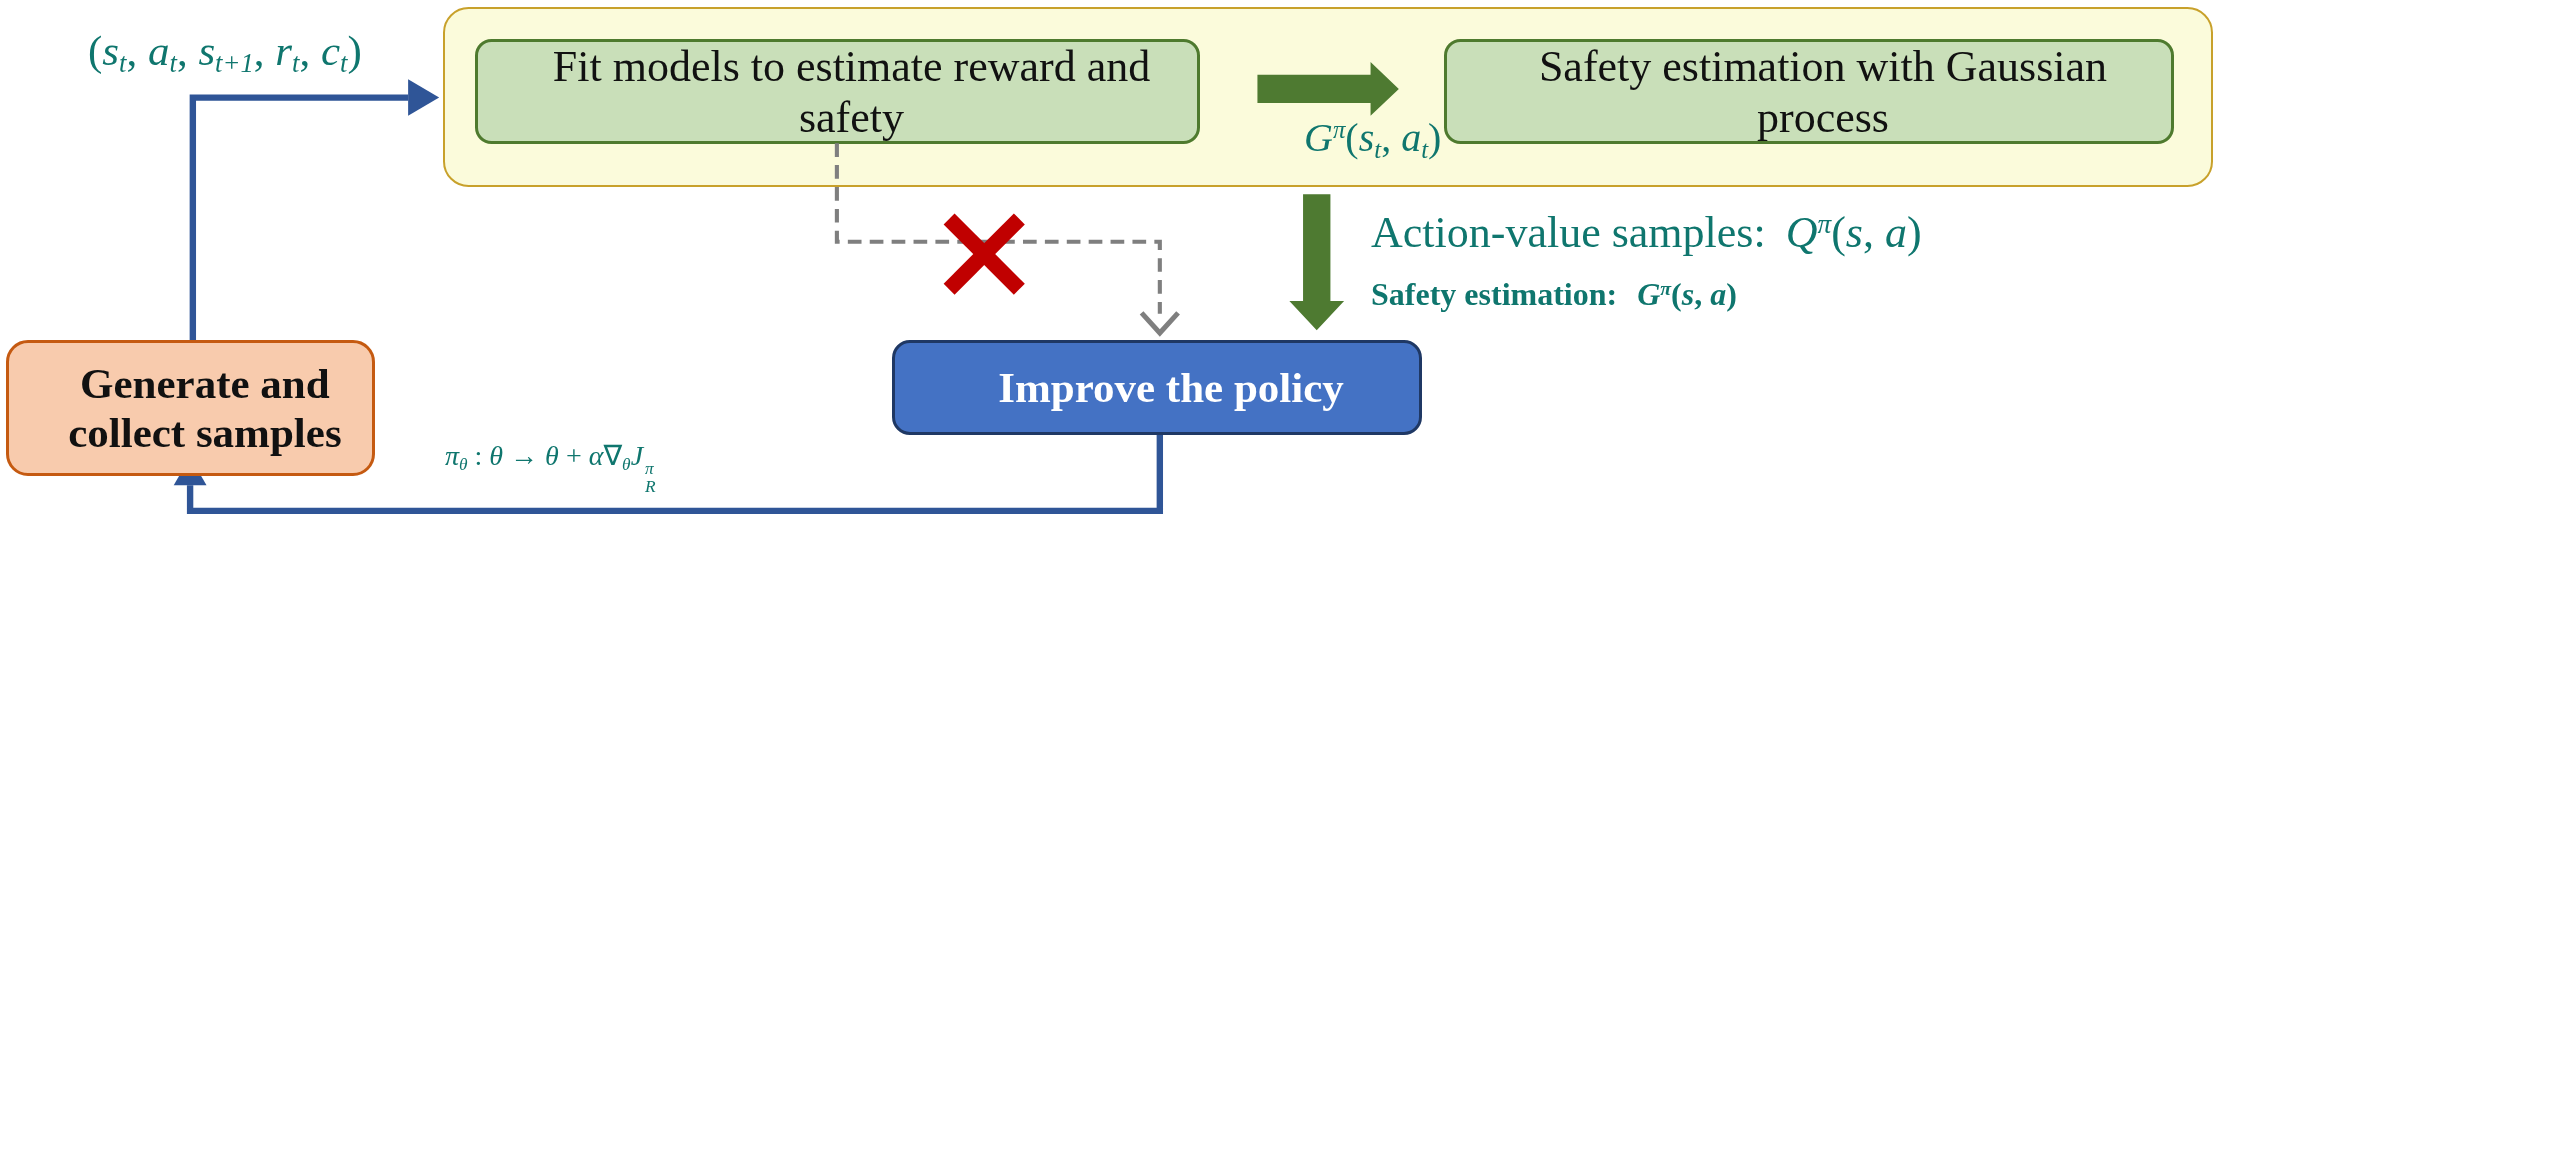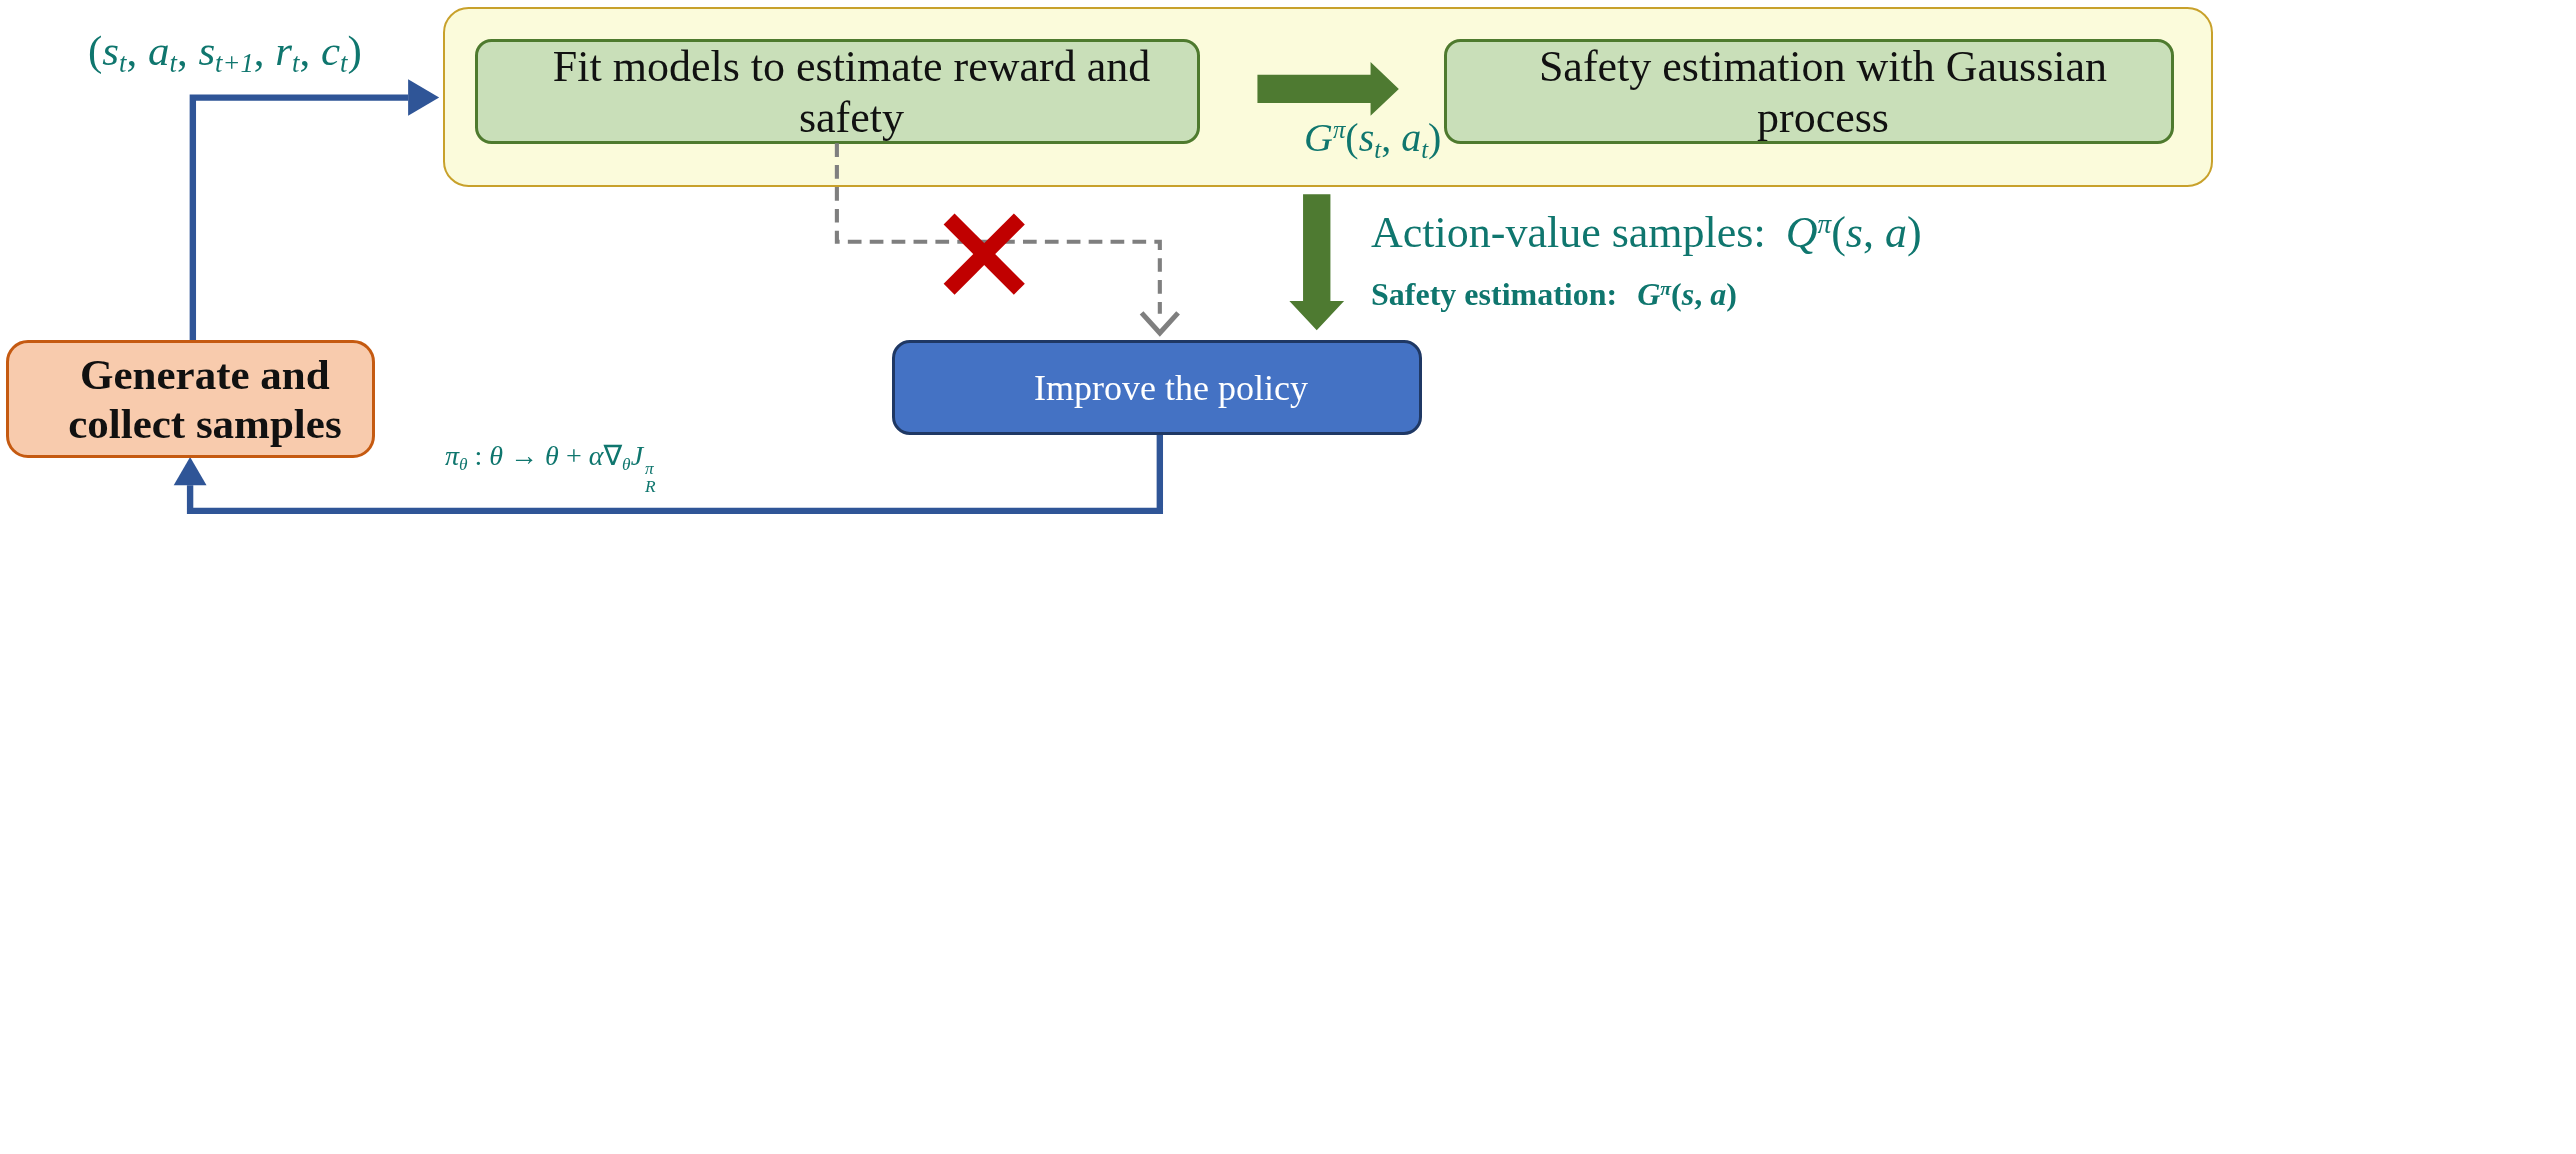--- a/index.html
+++ b/index.html
@@ -25,25 +25,25 @@
   .green-node{
     border-radius:16.4px;border:3.7px solid;
     font-size:44px;color:#111;
     z-index:2;
   }
   #fit-models-box{left:475px;top:39px;width:725px;height:105px;}
   #gp-box{left:1444px;top:39px;width:730px;height:105px;}
   #improve-policy-box{
     left:892px;top:340px;width:530px;height:95px;
     border-radius:18px;border:3.7px solid;
-    font-size:36px;font-weight:normal;
+    font-size:43px;font-weight:bold;
     z-index:3;
   }
   #generate-samples-box{
-    left:6.4px;top:340px;width:369px;height:118px;
+    left:6.4px;top:340px;width:369px;height:136px;
     border-radius:22px;border:3.7px solid;
     font-size:43px;font-weight:bold;color:#111;
     line-height:1.14;
     z-index:3;
   }
   svg.overlay{position:absolute;left:0;top:0;z-index:2;}
   .mathlabel{position:absolute;color:#0f766e;line-height:1.15;white-space:nowrap;z-index:4;}
   #sample-tuple-label{left:88px;top:25.6px;font-size:43px;}
   #gp-output-label{left:1304px;top:115px;font-size:40px;}
   #action-value-label{left:1371px;top:208px;font-size:44px;}

